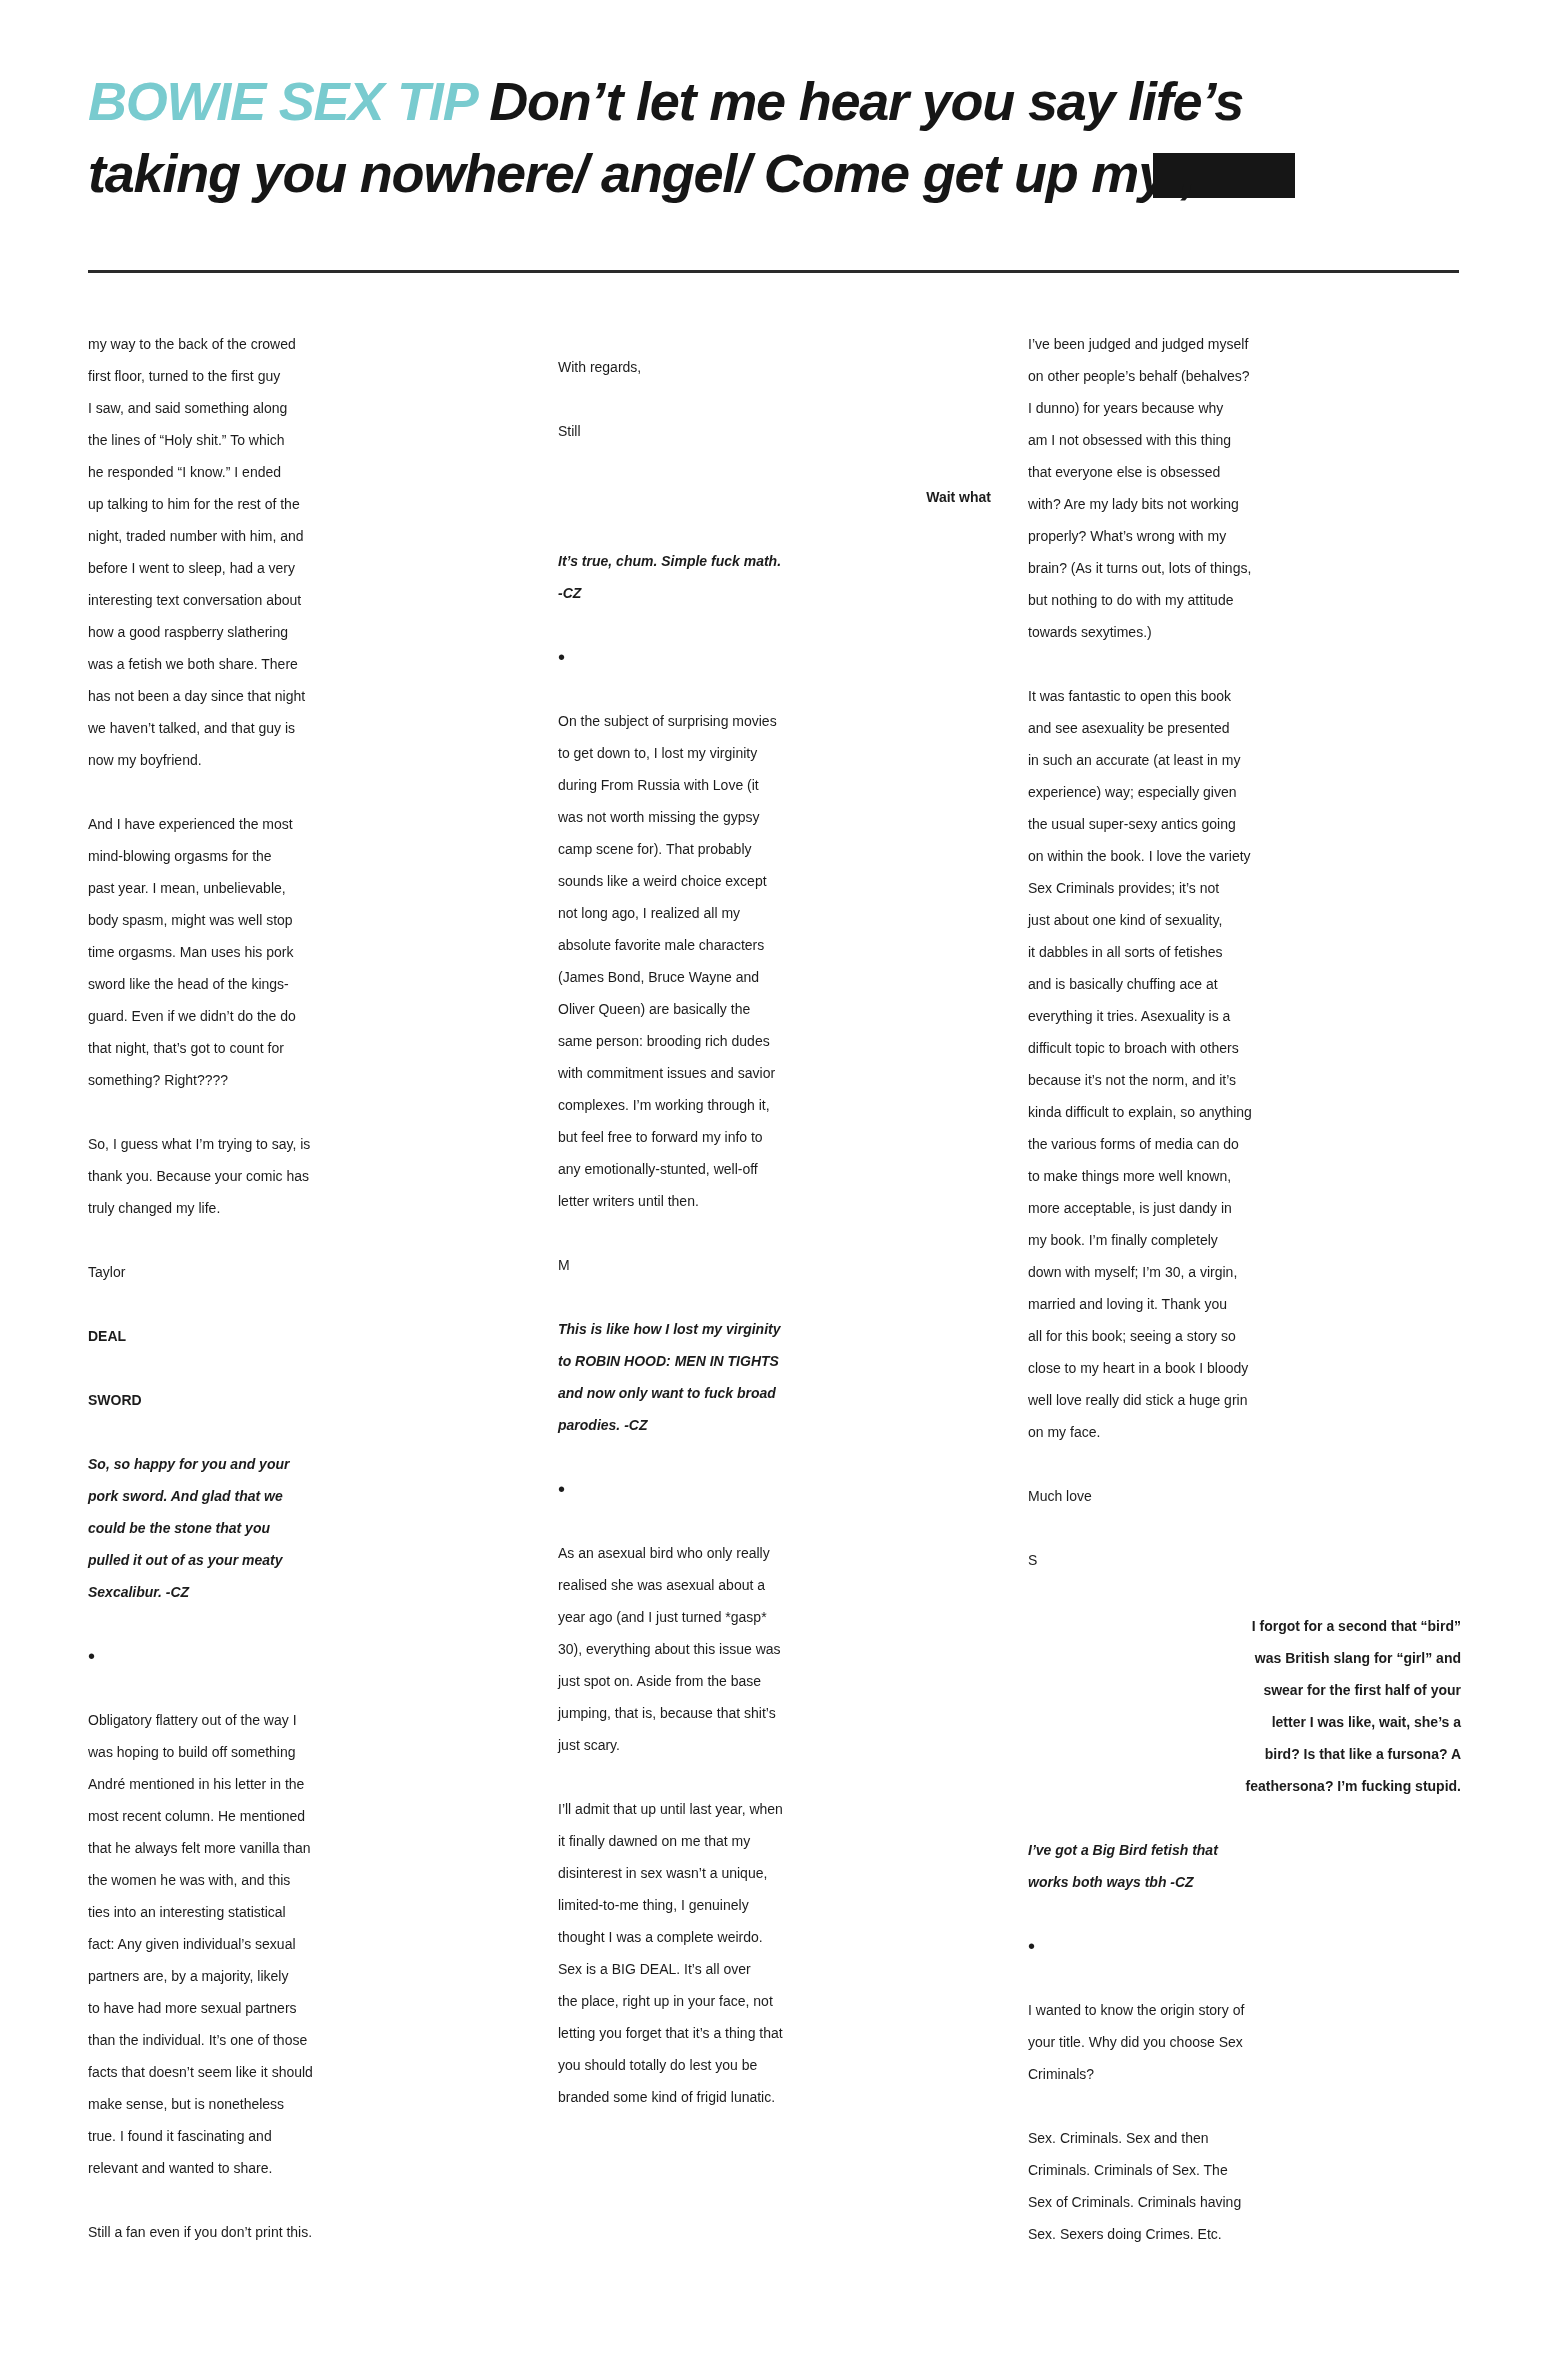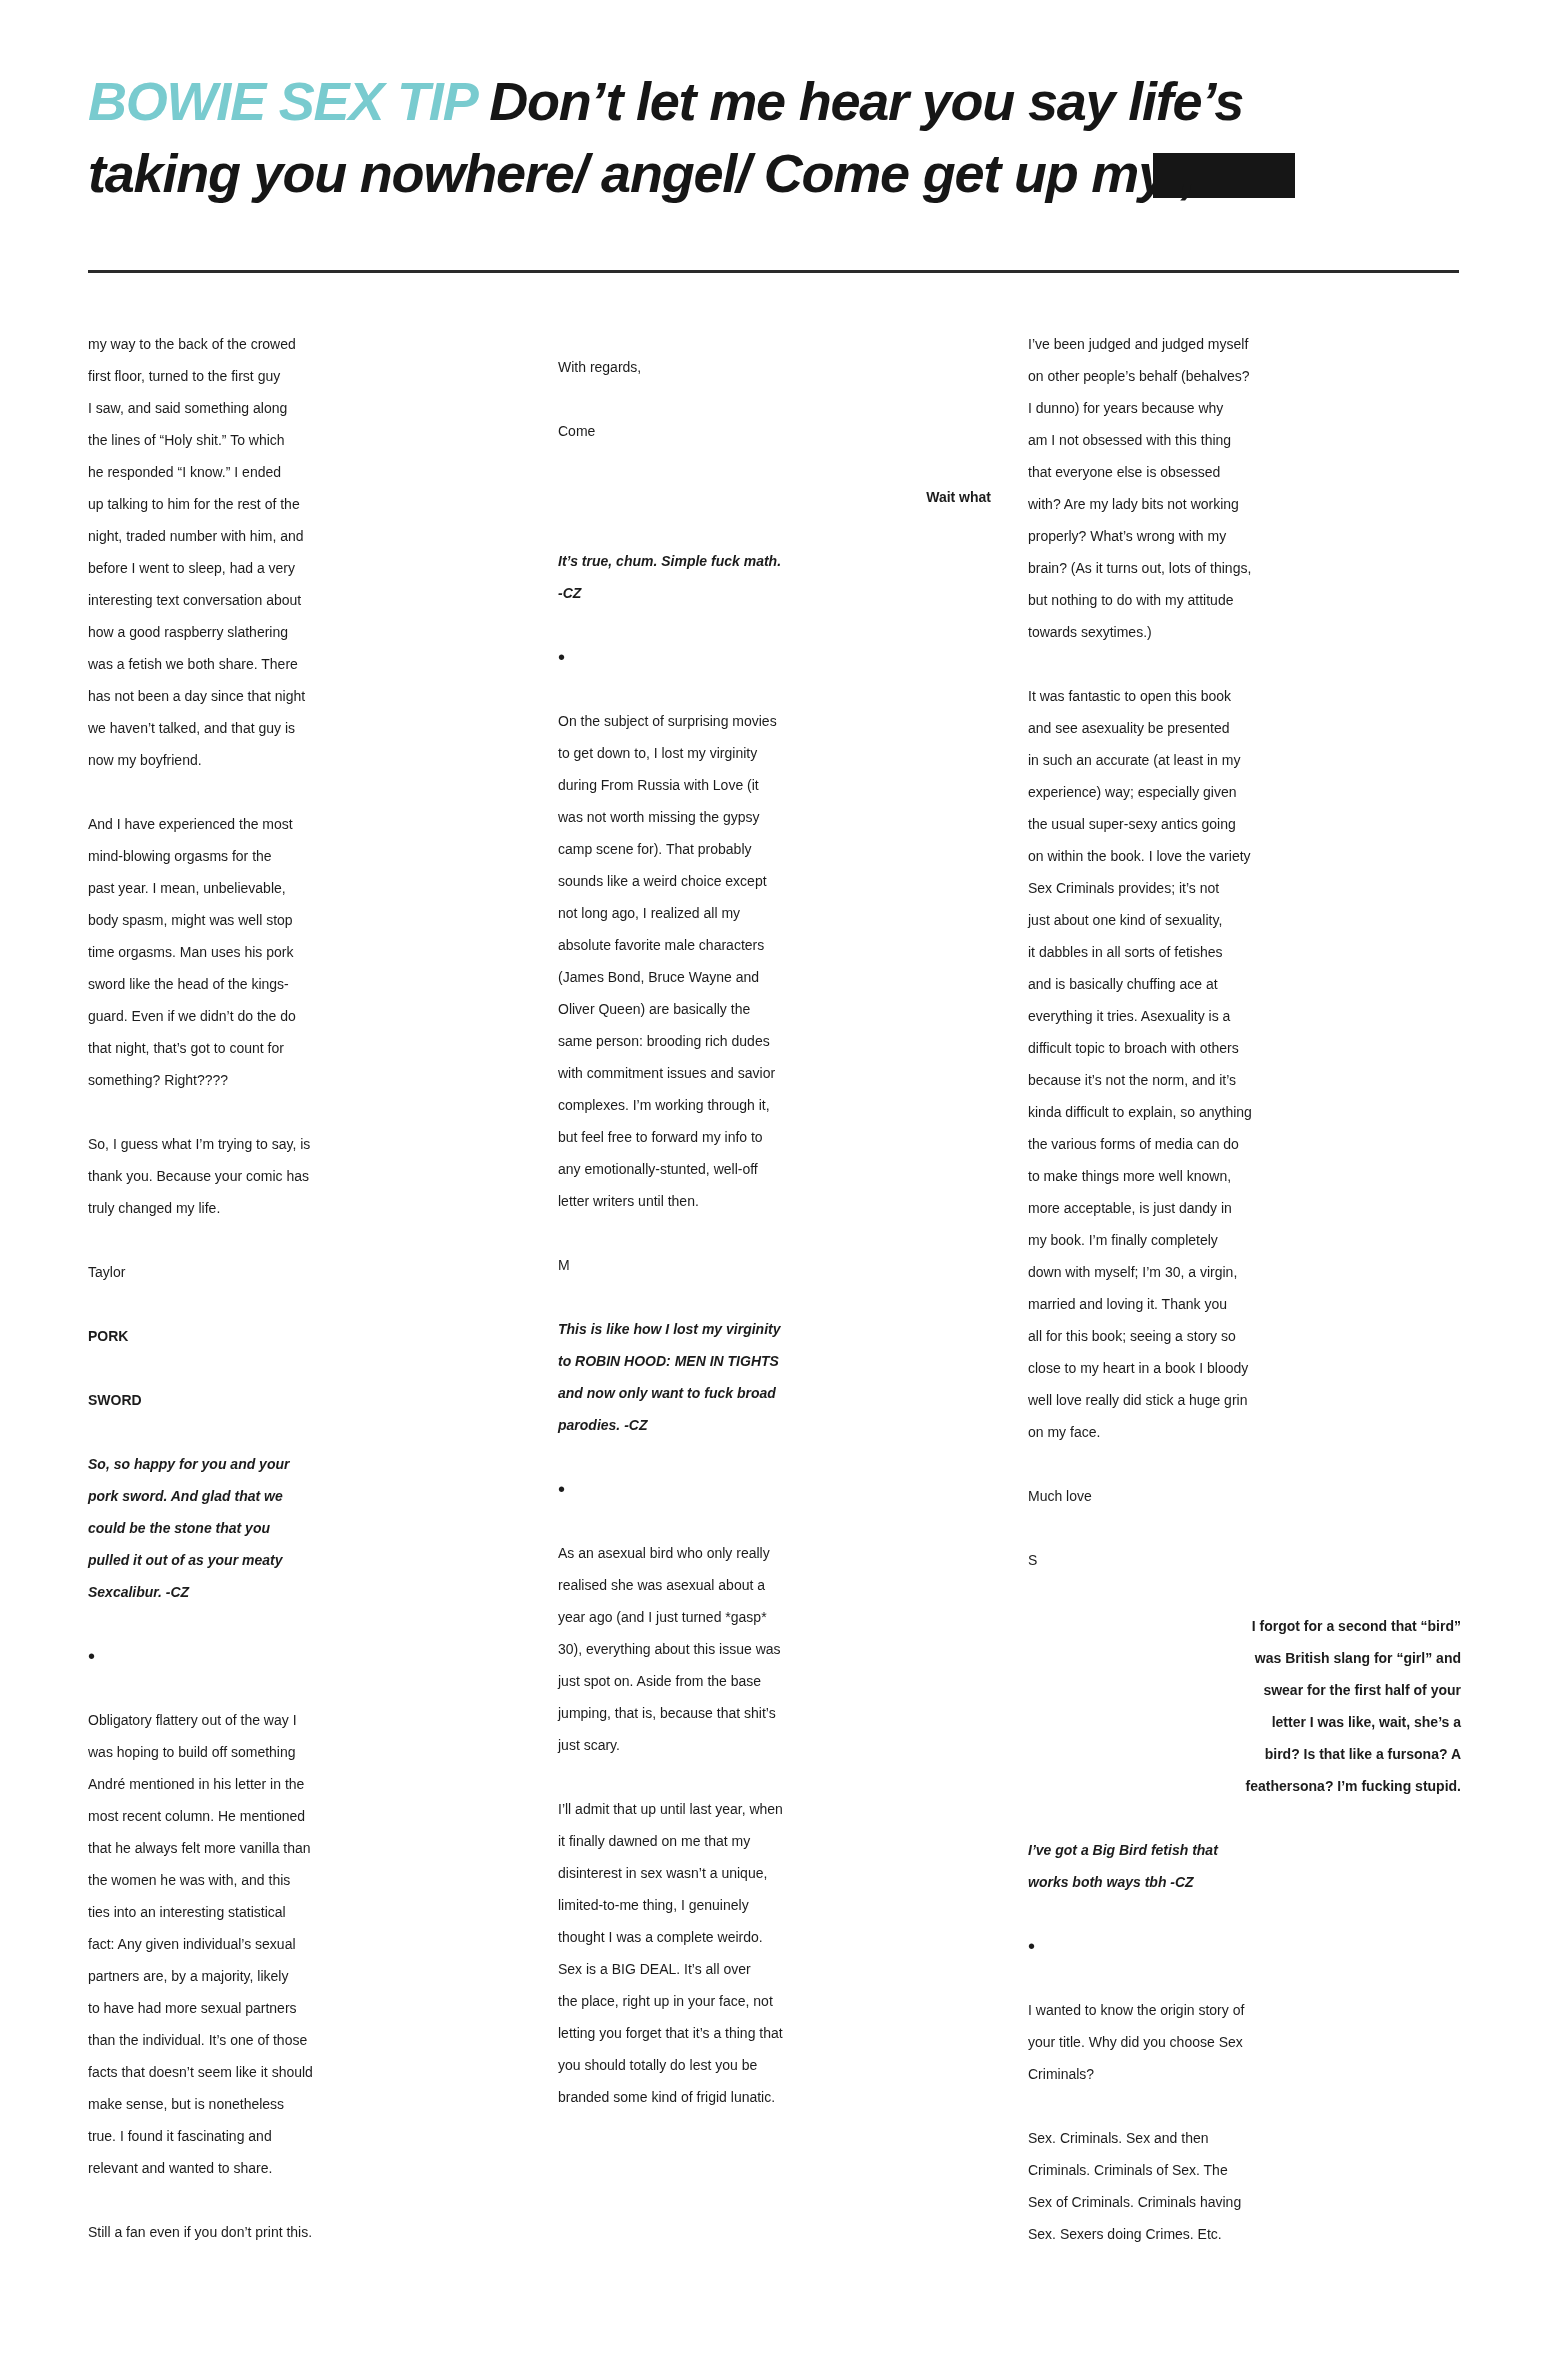--- a/index.html
+++ b/index.html
@@ -92,21 +92,21 @@
 body spasm, might was well stop
 time orgasms. Man uses his pork
 sword like the head of the kings-
 guard. Even if we didn’t do the do
 that night, that’s got to count for
 something? Right????</div>
         <div class="block p">So, I guess what I’m trying to say, is
 thank you. Because your comic has
 truly changed my life.</div>
         <div class="block p">Taylor</div>
-        <div class="block h">PORK</div>
+        <div class="block h">DEAL</div>
         <div class="block h">SWORD</div>
         <div class="block resp">So, so happy for you and your
 pork sword. And glad that we
 could be the stone that you
 pulled it out of as your meaty
 Sexcalibur. -CZ</div>
         <div class="block bullet">•</div>
         <div class="block p">Obligatory flattery out of the way I
 was hoping to build off something
 André mentioned in his letter in the
@@ -119,21 +119,21 @@
 to have had more sexual partners
 than the individual. It’s one of those
 facts that doesn’t seem like it should
 make sense, but is nonetheless
 true. I found it fascinating and
 relevant and wanted to share.</div>
         <div class="block p">Still a fan even if you don’t print this.</div>
       </div>
     <div class="col offset">
         <div class="block p">With regards,</div>
-        <div class="block p">Come</div>
+        <div class="block p">Still</div>
         <div class="block h mt">Wait what</div>
         <div class="block resp">It’s true, chum. Simple fuck math.
 -CZ</div>
         <div class="block bullet">•</div>
         <div class="block p">On the subject of surprising movies
 to get down to, I lost my virginity
 during From Russia with Love (it
 was not worth missing the gypsy
 camp scene for). That probably
 sounds like a weird choice except

